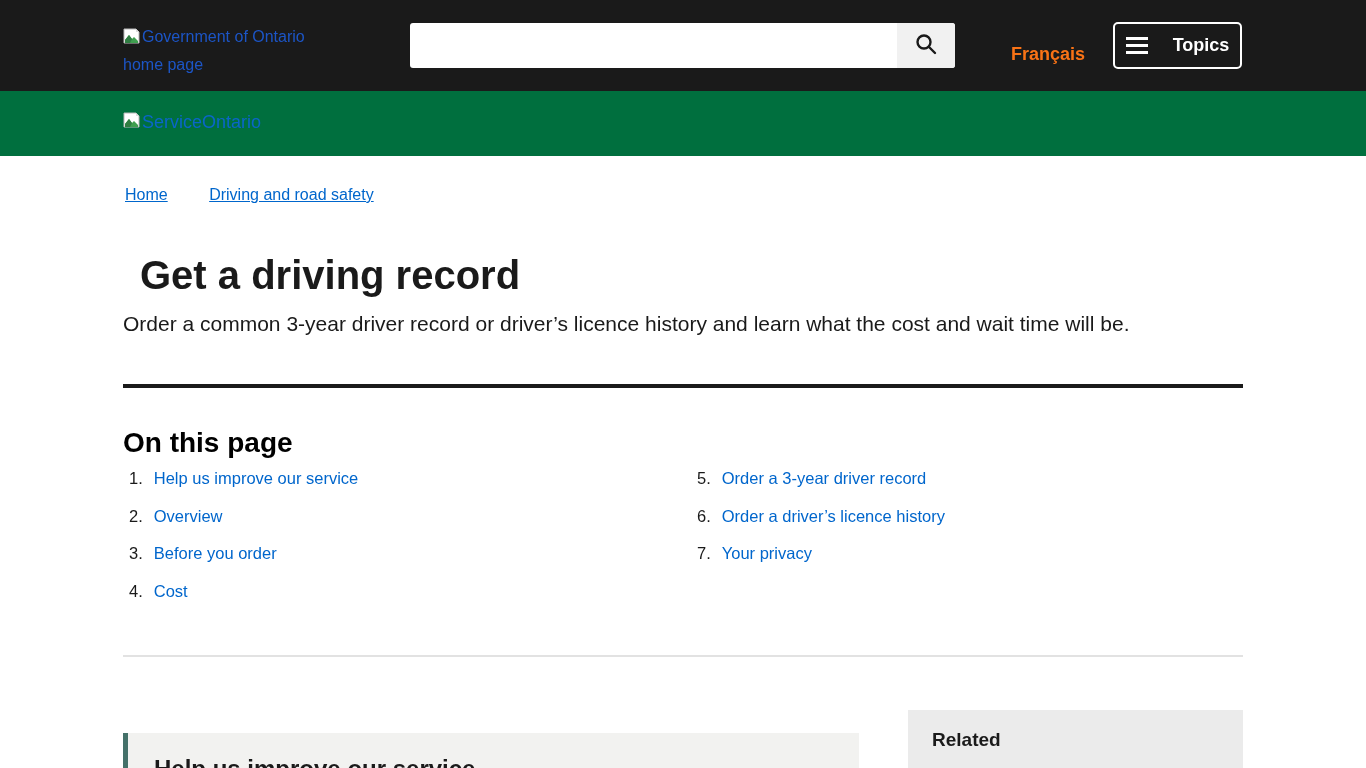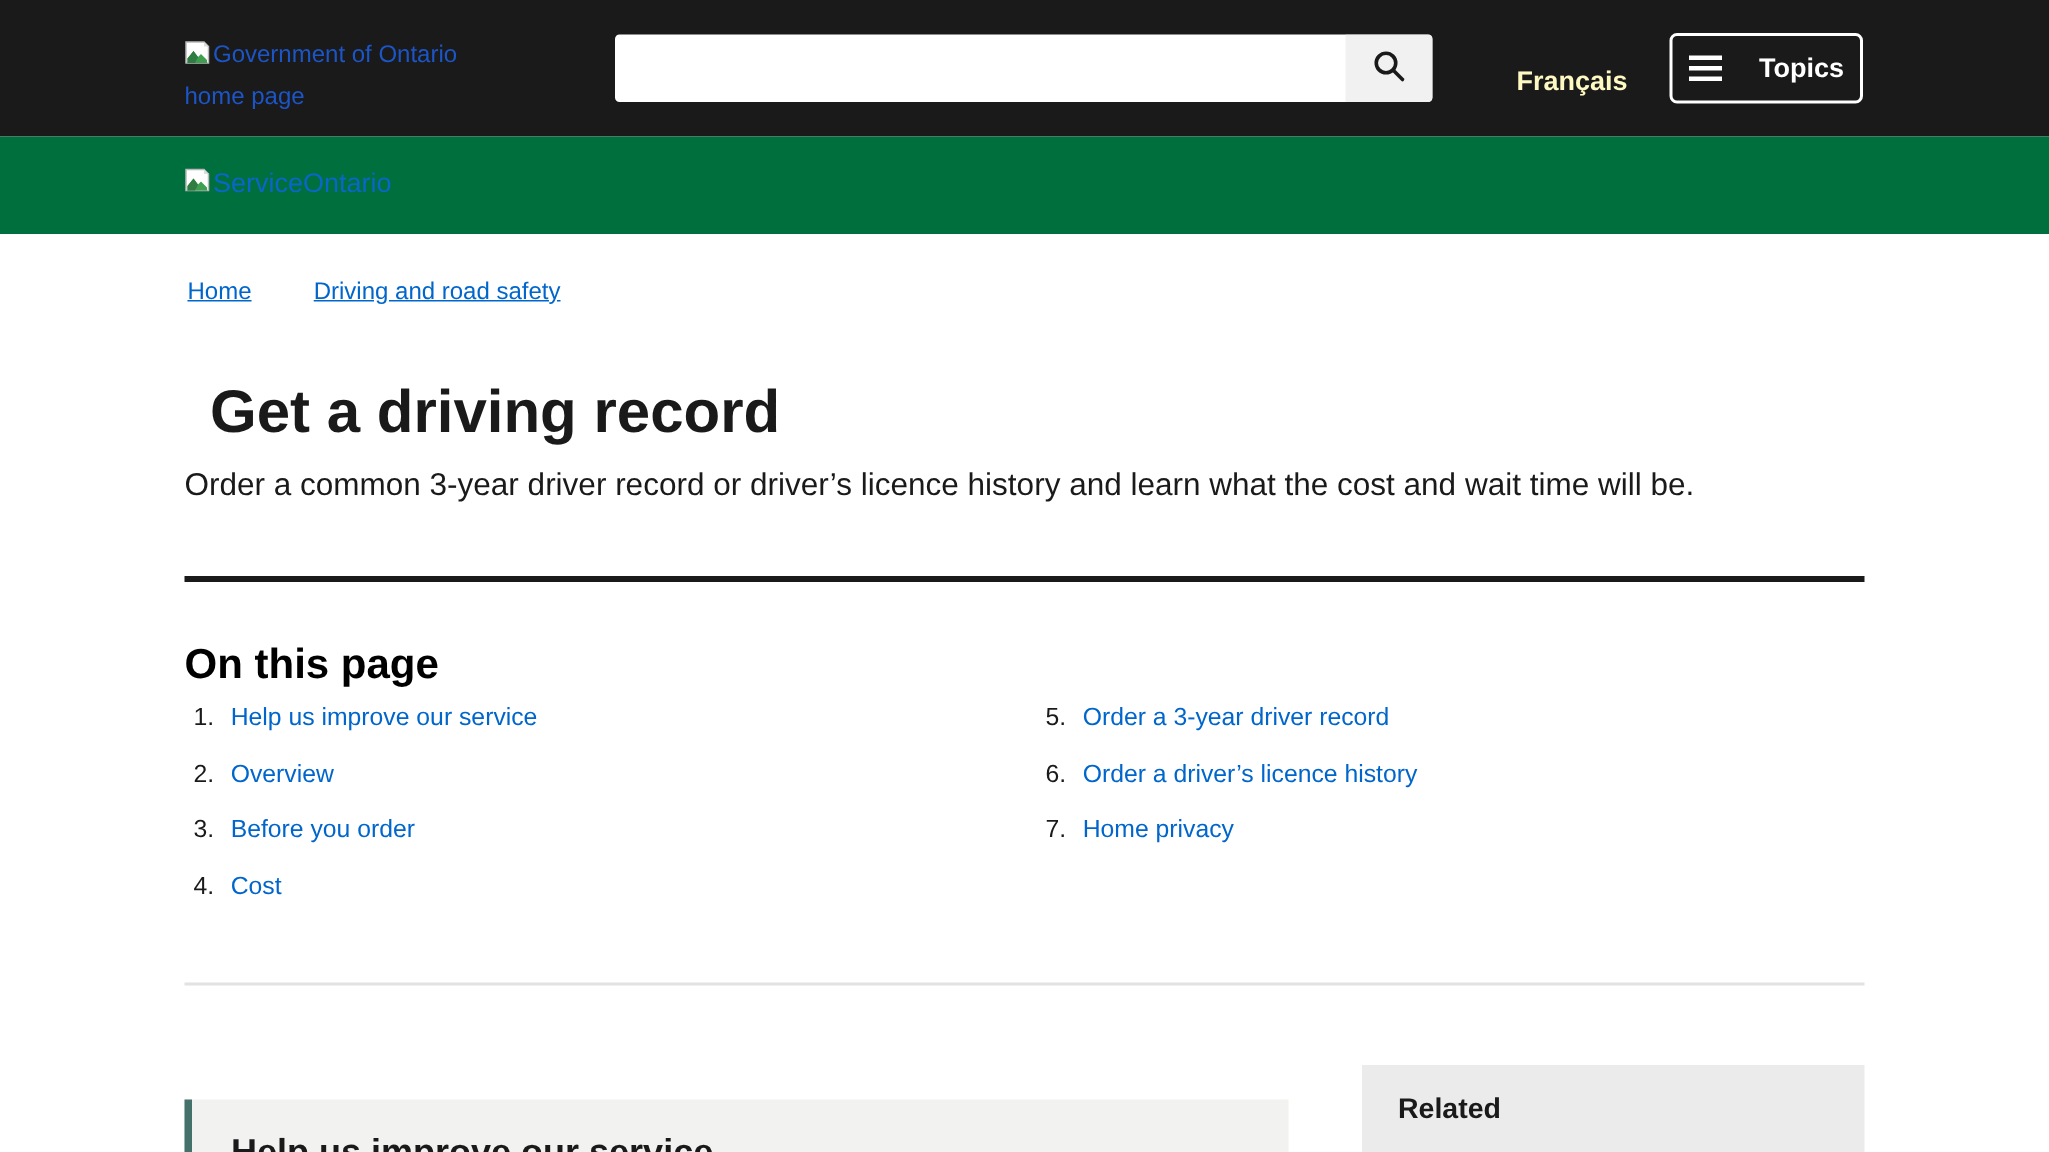--- a/index.html
+++ b/index.html
@@ -26,21 +26,21 @@
     flex: 1; border: none; outline: none; background: transparent;
     font-size: 18px; padding: 0 14px; font-family: "Liberation Sans", sans-serif;
   }
   .search-btn {
     width: 58px; height: 45px; background: #f1f1f1; border: none;
     display: flex; align-items: center; justify-content: center; cursor: pointer;
   }
 
   .fr-link {
     position: absolute; left: 1011px; top: 0; height: 109px; display: flex; align-items: center;
-    color: #fef9c3; font-size: 18px; font-weight: bold; text-decoration: none;
+    color: #f97316; font-size: 18px; font-weight: bold; text-decoration: none;
   }
   .topics-btn {
     position: absolute; left: 1113px; top: 22px; width: 129px; height: 47px;
     background: transparent; border: 2px solid #ffffff; border-radius: 5px;
     color: #ffffff; font-size: 18px; font-weight: bold;
     display: flex; align-items: center; justify-content: center; gap: 25px; cursor: pointer;
     font-family: "Liberation Sans", sans-serif;
   }
   .hamburger { display: flex; flex-direction: column; gap: 4px; }
   .hamburger i { display: block; width: 22px; height: 3px; background: #ffffff; }
@@ -182,21 +182,21 @@
   <li>
     <span class="otp-num">5.</span>
     <a>Order a 3-year driver record</a>
   </li>
   <li>
     <span class="otp-num">6.</span>
     <a>Order a driver’s licence history</a>
   </li>
   <li>
     <span class="otp-num">7.</span>
-    <a>Home privacy</a>
+    <a>Your privacy</a>
   </li>
 </ol>
 
 <div class="hr-light"></div>
 
 <aside class="related-box">
   <h2 class="related-heading">Related</h2>
 </aside>
 
 <section class="callout">

